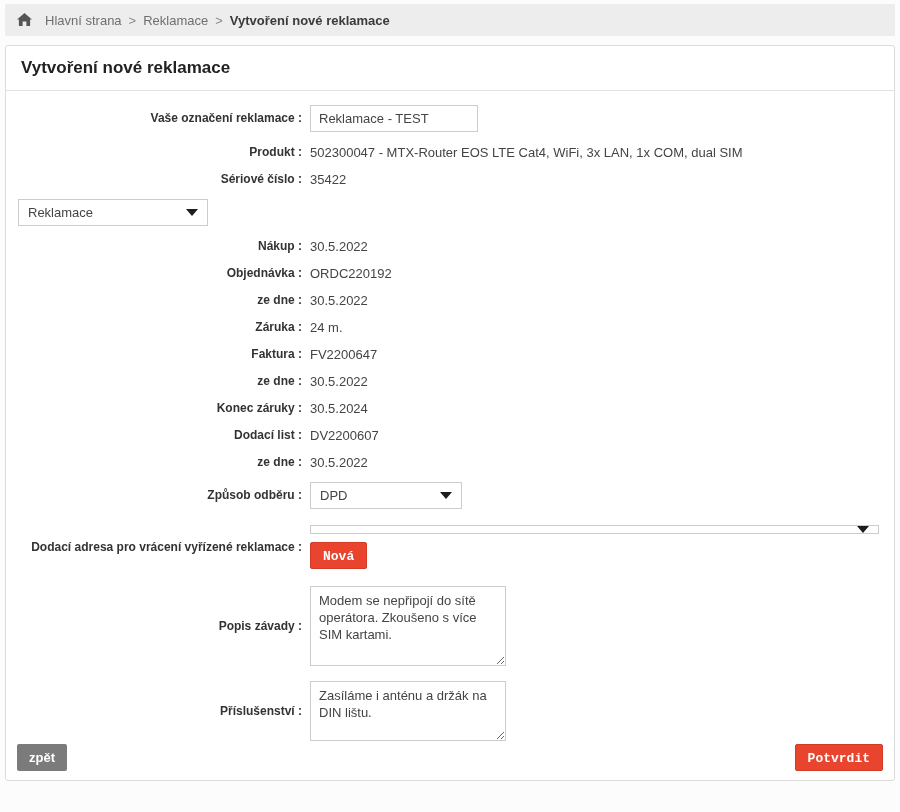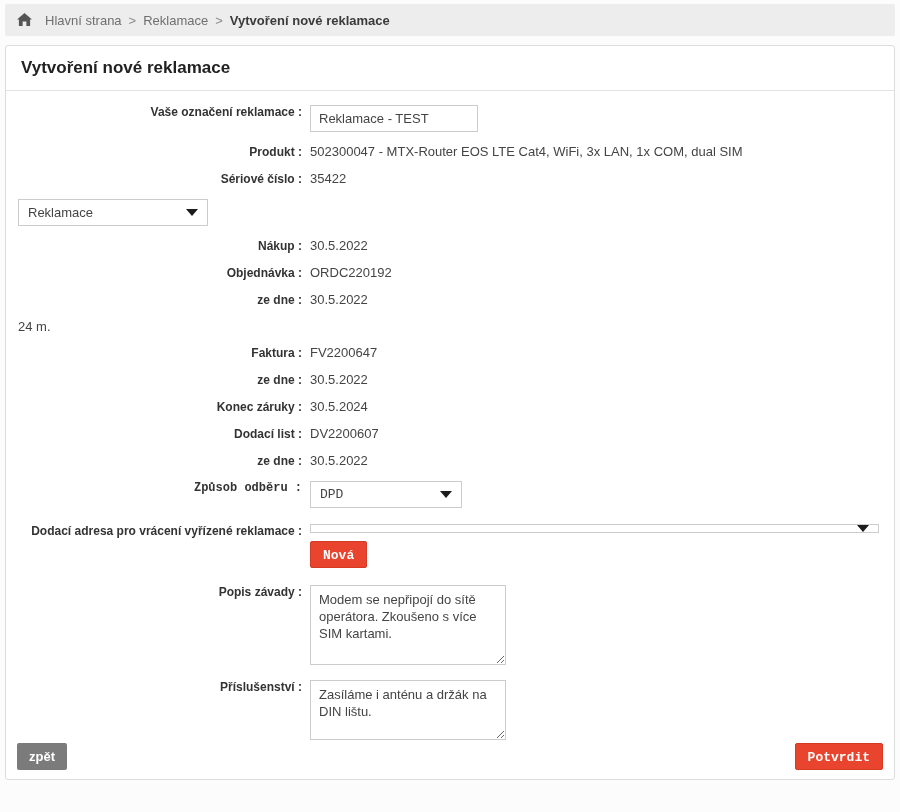--- a/index.html
+++ b/index.html
@@ -45,21 +45,21 @@
     border:1px solid #dcdcdc;
     border-radius:3px;
   }
   .card-title{
     padding:12px 15px 12px 15px;
     font-size:17px;font-weight:bold;color:#222;
     border-bottom:1px solid #e3e3e3;
   }
   
   .form{padding:14px 15px 0 12px;}
-  .row{display:flex;align-items:flex-start;margin-bottom:13px;}
+  .row{display:flex;align-items:center;margin-bottom:13px;}
   .row.static{margin-bottom:12px;}
   .label{
     width:292px;flex-shrink:0;
     padding-right:8px;
     text-align:right;
     font-size:12px;font-weight:bold;color:var(--text-dark);
     line-height:1.25;
   }
   .value{font-size:13px;color:var(--text-mid);line-height:14px;}
   input.text-input{
@@ -181,20 +181,21 @@
       <div class="label">Objednávka :</div>
       <div class="value">ORDC220192</div>
     </div>
 
     <div class="row static">
       <div class="label">ze dne :</div>
       <div class="value">30.5.2022</div>
     </div>
 
     <div class="row static">
+      <div class="label">Záruka :</div>
       <div class="value">24 m.</div>
     </div>
 
     <div class="row static">
       <div class="label">Faktura :</div>
       <div class="value">FV2200647</div>
     </div>
 
     <div class="row static">
       <div class="label">ze dne :</div>
@@ -209,21 +210,21 @@
     <div class="row static">
       <div class="label">Dodací list :</div>
       <div class="value">DV2200607</div>
     </div>
 
     <div class="row static">
       <div class="label">ze dne :</div>
       <div class="value">30.5.2022</div>
     </div>
 
-    <div class="row" style="margin-bottom:16px;font-family:Liberation Mono, monospace;">
+    <div class="row" style="margin-bottom:16px;">
       <div class="label">Způsob odběru :</div>
       <div class="select w-pickup">
         <span>DPD</span>
         <span class="arrow"></span>
       </div>
     </div>
 
     <div class="row" style="margin-bottom:17px;">
       <div class="label">Dodací adresa pro vrácení vyřízené reklamace :</div>
       <div class="stack">

